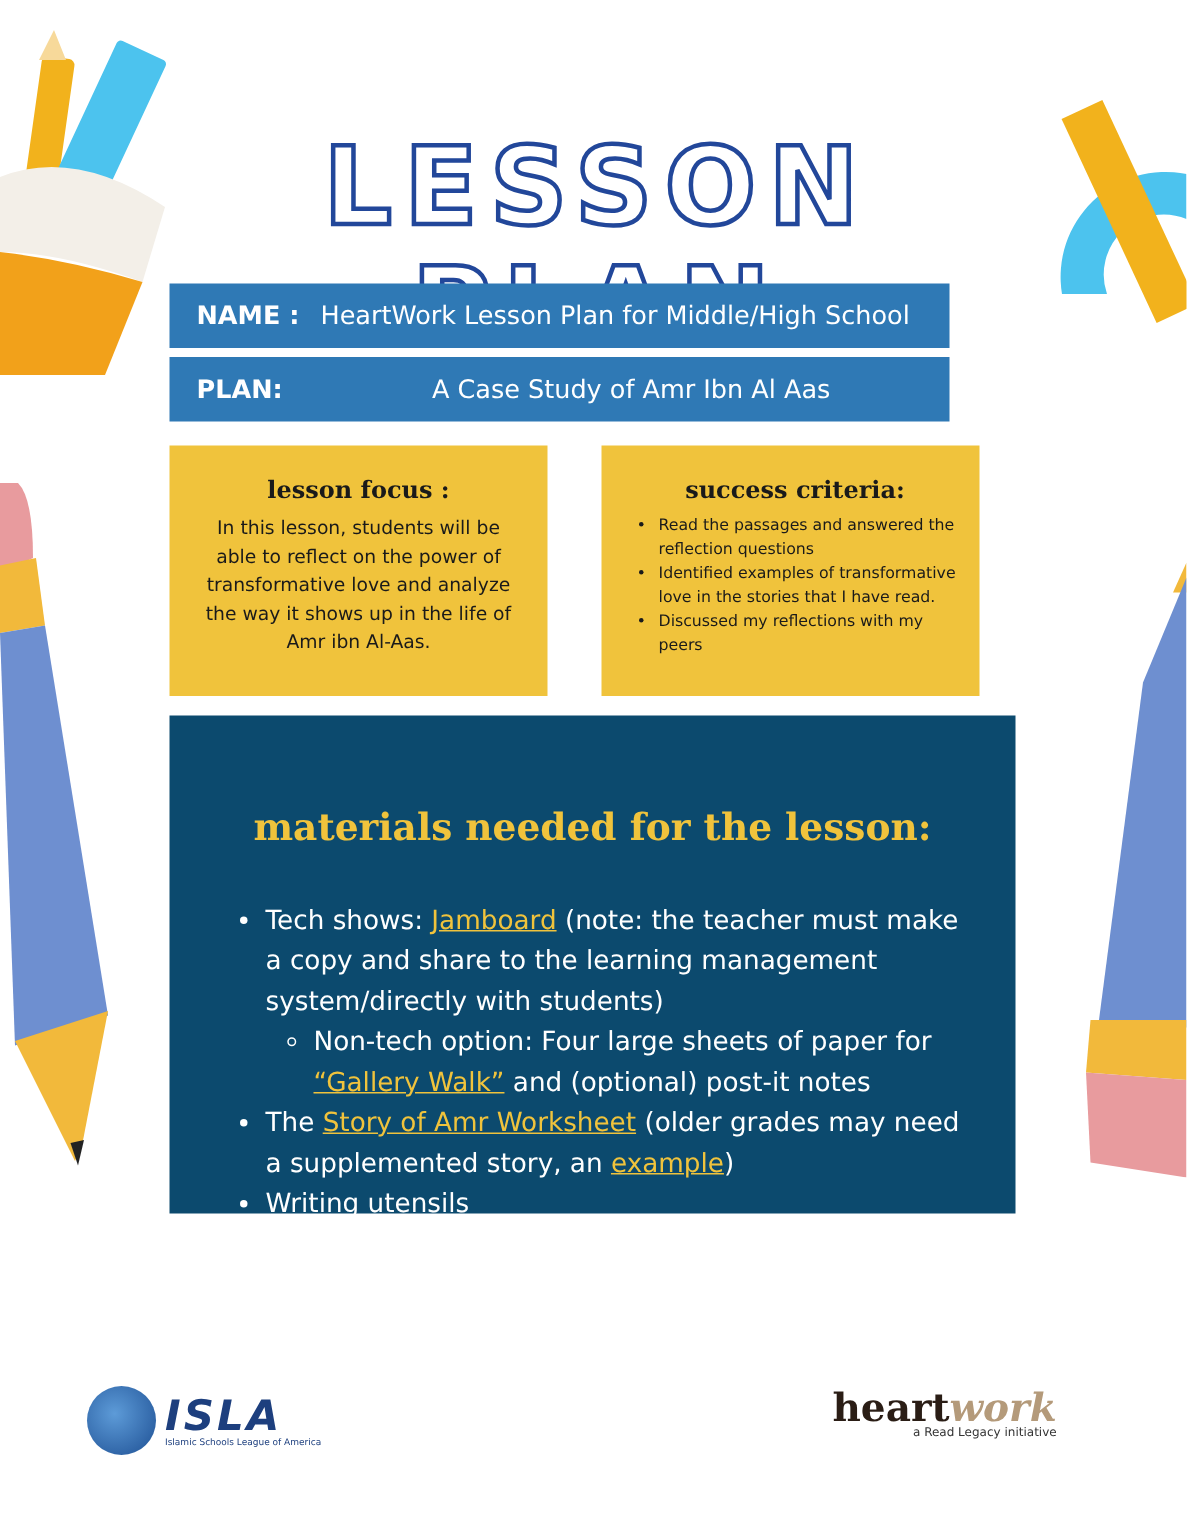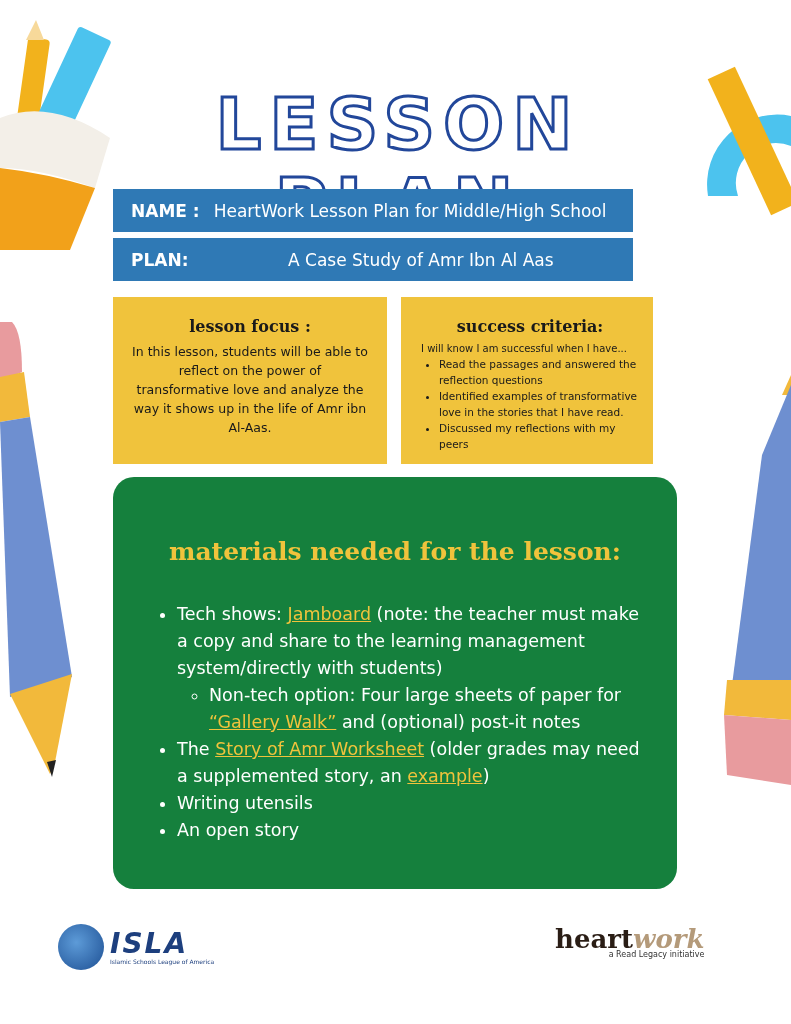--- a/index.html
+++ b/index.html
@@ -9,27 +9,27 @@
            font-family:"DejaVu Sans", sans-serif; font-size:72px; letter-spacing:8px; font-weight:bold;
            color:#ffffff; -webkit-text-stroke:3px #22479a; line-height:80px; }
   .bar { position:absolute; left:113px; width:520px; height:43px; background:#2f79b5; color:#fff;
          display:flex; align-items:center; font-size:17px; }
   .bar .lbl { font-weight:bold; margin-left:18px; }
   .bar-name { top:189px; }
   .bar-topic { top:238px; }
   .bar-name .val { margin-left:14px; }
   .bar-topic .val { position:absolute; left:175px; }
   .card { position:absolute; top:297px; height:167px; background:#f0c33c; color:#1a1a1a; box-sizing:border-box; }
-  .card-focus { left:113px; width:274px; text-align:center; padding:20px 18px 16px; }
+  .card-focus { left:113px; width:252px; text-align:center; padding:20px 18px 16px; }
   .card-criteria { left:401px; width:252px; padding:20px 14px 0 20px; }
   .card h3 { margin:0 0 6px; font-family:"DejaVu Serif", serif; font-size:16px; font-weight:bold; text-align:center; }
   .card-focus p { margin:0; font-size:12.5px; line-height:19px; }
   .card-criteria .intro { font-size:10px; line-height:14px; margin:0; }
   .card-criteria ul { margin:0; padding-left:18px; font-size:10.5px; line-height:16px; }
-  .materials { position:absolute; left:113px; top:477px; width:564px; height:412px; background:#15803d; color:#fff;border-radius:21px; }
+  .materials { position:absolute; left:113px; top:477px; width:564px; height:332px; background:#0c4a6e; color:#fff; }
   .materials h2 { position:absolute; top:60px; left:0; right:0; margin:0; text-align:center;
                   font-family:"DejaVu Serif", serif; font-size:25px; font-weight:bold; color:#f0c33c; }
   .materials ul.main { position:absolute; top:124px; left:24px; right:30px; margin:0; padding-left:40px;
                        font-size:17.5px; line-height:27px; list-style:disc; }
   .materials ul.sub { margin:0; padding-left:32px; list-style:circle; }
   .link { color:#f0c33c; text-decoration:underline; font-weight:normal; cursor:pointer; }
   .deco { position:absolute; }
   .isla { position:absolute; left:58px; top:924px; display:flex; align-items:center; }
   .isla .circle { width:46px; height:46px; border-radius:50%; background:radial-gradient(circle at 40% 40%, #5d9bd8, #1d4f93); }
   .isla .txt { margin-left:6px; }
@@ -79,21 +79,20 @@
   <span class="val">A Case Study of Amr Ibn Al Aas</span>
 </div>
 
 <div class="card card-focus">
   <h3>lesson focus :</h3>
   <p>In this lesson, students will be able to reflect on the power of transformative love and analyze the way it shows up in the life of Amr ibn Al-Aas.</p>
 </div>
 
 <div class="card card-criteria">
   <h3>success criteria:</h3>
-  <p class="intro">I will know I am successful when I have...</p>
   <ul>
     <li>Read the passages and answered the reflection questions</li>
     <li>Identified examples of transformative love in the stories that I have read.</li>
     <li>Discussed my reflections with my peers</li>
   </ul>
 </div>
 
 <div class="materials">
   <h2>materials needed for the lesson:</h2>
   <ul class="main">

